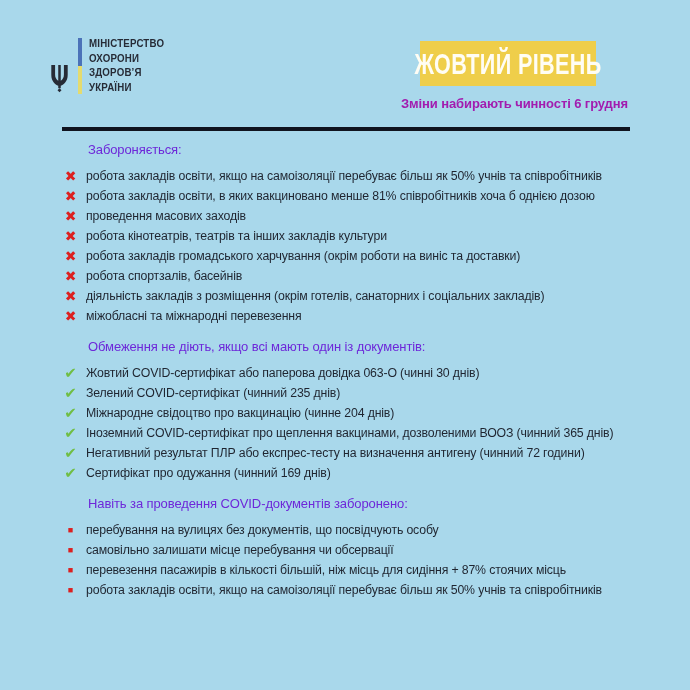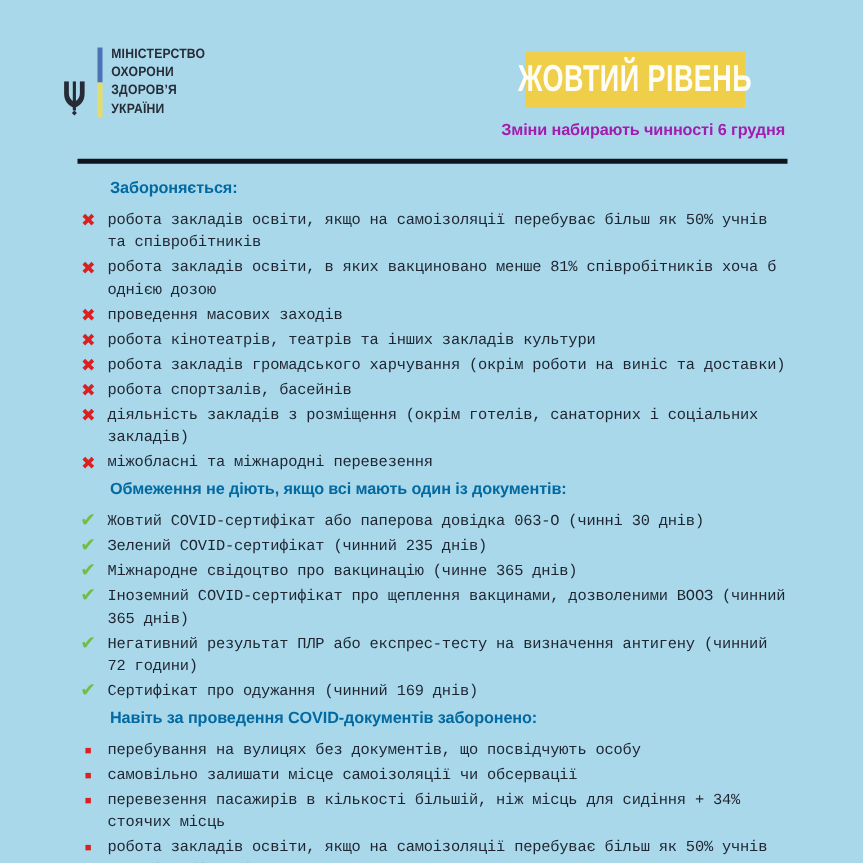--- a/index.html
+++ b/index.html
@@ -22,31 +22,31 @@
     background:#EFCE4A;display:flex;align-items:center;justify-content:center;}
   .banner span{display:inline-block;font-size:30px;font-weight:700;color:#FFFDF4;
     white-space:nowrap;transform:scaleX(.72);letter-spacing:.5px;}
   
   .subtitle{position:absolute;left:62px;top:96px;width:566px;text-align:right;
     font-size:13px;font-weight:700;letter-spacing:-.1px;color:#a21caf;}
   .rule{position:absolute;left:62px;top:127px;width:568px;height:3.5px;background:#10141F;}
   
   .content{position:absolute;left:62px;top:142px;width:570px;}
   section{margin:0;padding:0;}
-  section + section{margin-top:4px;}
-  h2{margin:0 0 9px 26px;font-size:13px;font-weight:700;letter-spacing:-.1px;
-    line-height:16px;color:#0369a1;}
+  section + section{margin-top:14px;}
+  h2{margin:0 0 9px 26px;font-size:13px;font-weight:400;letter-spacing:-.1px;
+    line-height:16px;color:#6d28d9;}
   ul{list-style:none;margin:0;padding:0;}
   li.item{display:flex;align-items:flex-start;gap:7px;margin:0 0 2px 0;
     font-size:12.3px;line-height:18px;letter-spacing:-.15px;color:#1F2530;}
   .marker{flex:0 0 17px;text-align:center;line-height:18px;}
   .marker.x{color:#DC1F1F;font-size:14px;font-weight:900;}
   .marker.check{color:#70BE44;font-size:15px;font-weight:900;}
   .marker.square{color:#DC1F1F;font-size:9px;}
-  .item-text{flex:1;font-family:Liberation Mono, monospace;}
+  .item-text{flex:1;}
 </style>
 </head>
 <body>
 
 <div class="logo">
   <svg class="trident" viewBox="0 0 34 46" aria-hidden="true">
     <path fill="#262B36" d="M4 0h6v15c0 5 2 8 5 10V0h4v25c3-2 5-5 5-10V0h6v16c0 10-6 15-11 17v4h-4v-4C10 31 4 26 4 16Z"></path>
     <path fill="#262B36" d="M17 37l3.2 3.2-3.2 3.2-3.2-3.2z"></path>
   </svg>
   <div class="flag-bar">
@@ -113,21 +113,21 @@
         <li class="item">
           <span class="marker check">✔</span>
           <span class="item-text">Жовтий COVID-сертифікат або паперова довідка 063-О (чинні 30 днів)</span>
         </li>
         <li class="item">
           <span class="marker check">✔</span>
           <span class="item-text">Зелений COVID-сертифікат (чинний 235 днів)</span>
         </li>
         <li class="item">
           <span class="marker check">✔</span>
-          <span class="item-text">Міжнародне свідоцтво про вакцинацію (чинне 365 днів)</span>
+          <span class="item-text">Міжнародне свідоцтво про вакцинацію (чинне 204 днів)</span>
         </li>
         <li class="item">
           <span class="marker check">✔</span>
           <span class="item-text">Іноземний COVID-сертифікат про щеплення вакцинами, дозволеними ВООЗ (чинний 365 днів)</span>
         </li>
         <li class="item">
           <span class="marker check">✔</span>
           <span class="item-text">Негативний результат ПЛР або експрес-тесту на визначення антигену (чинний 72 години)</span>
         </li>
         <li class="item">
@@ -138,25 +138,25 @@
   </section>
   <section>
     <h2>Навіть за проведення COVID-документів заборонено:</h2>
     <ul>
         <li class="item">
           <span class="marker square">■</span>
           <span class="item-text">перебування на вулицях без документів, що посвідчують особу</span>
         </li>
         <li class="item">
           <span class="marker square">■</span>
-          <span class="item-text">самовільно залишати місце самоізоляції чи обсервації</span>
+          <span class="item-text">самовільно залишати місце перебування чи обсервації</span>
         </li>
         <li class="item">
           <span class="marker square">■</span>
-          <span class="item-text">перевезення пасажирів в кількості більшій, ніж місць для сидіння + 34% стоячих місць</span>
+          <span class="item-text">перевезення пасажирів в кількості більшій, ніж місць для сидіння + 87% стоячих місць</span>
         </li>
         <li class="item">
           <span class="marker square">■</span>
           <span class="item-text">робота закладів освіти, якщо на самоізоляції перебуває більш як 50% учнів та співробітників</span>
         </li>
       </ul>
   </section>
 </div>
 
 </body></html>

